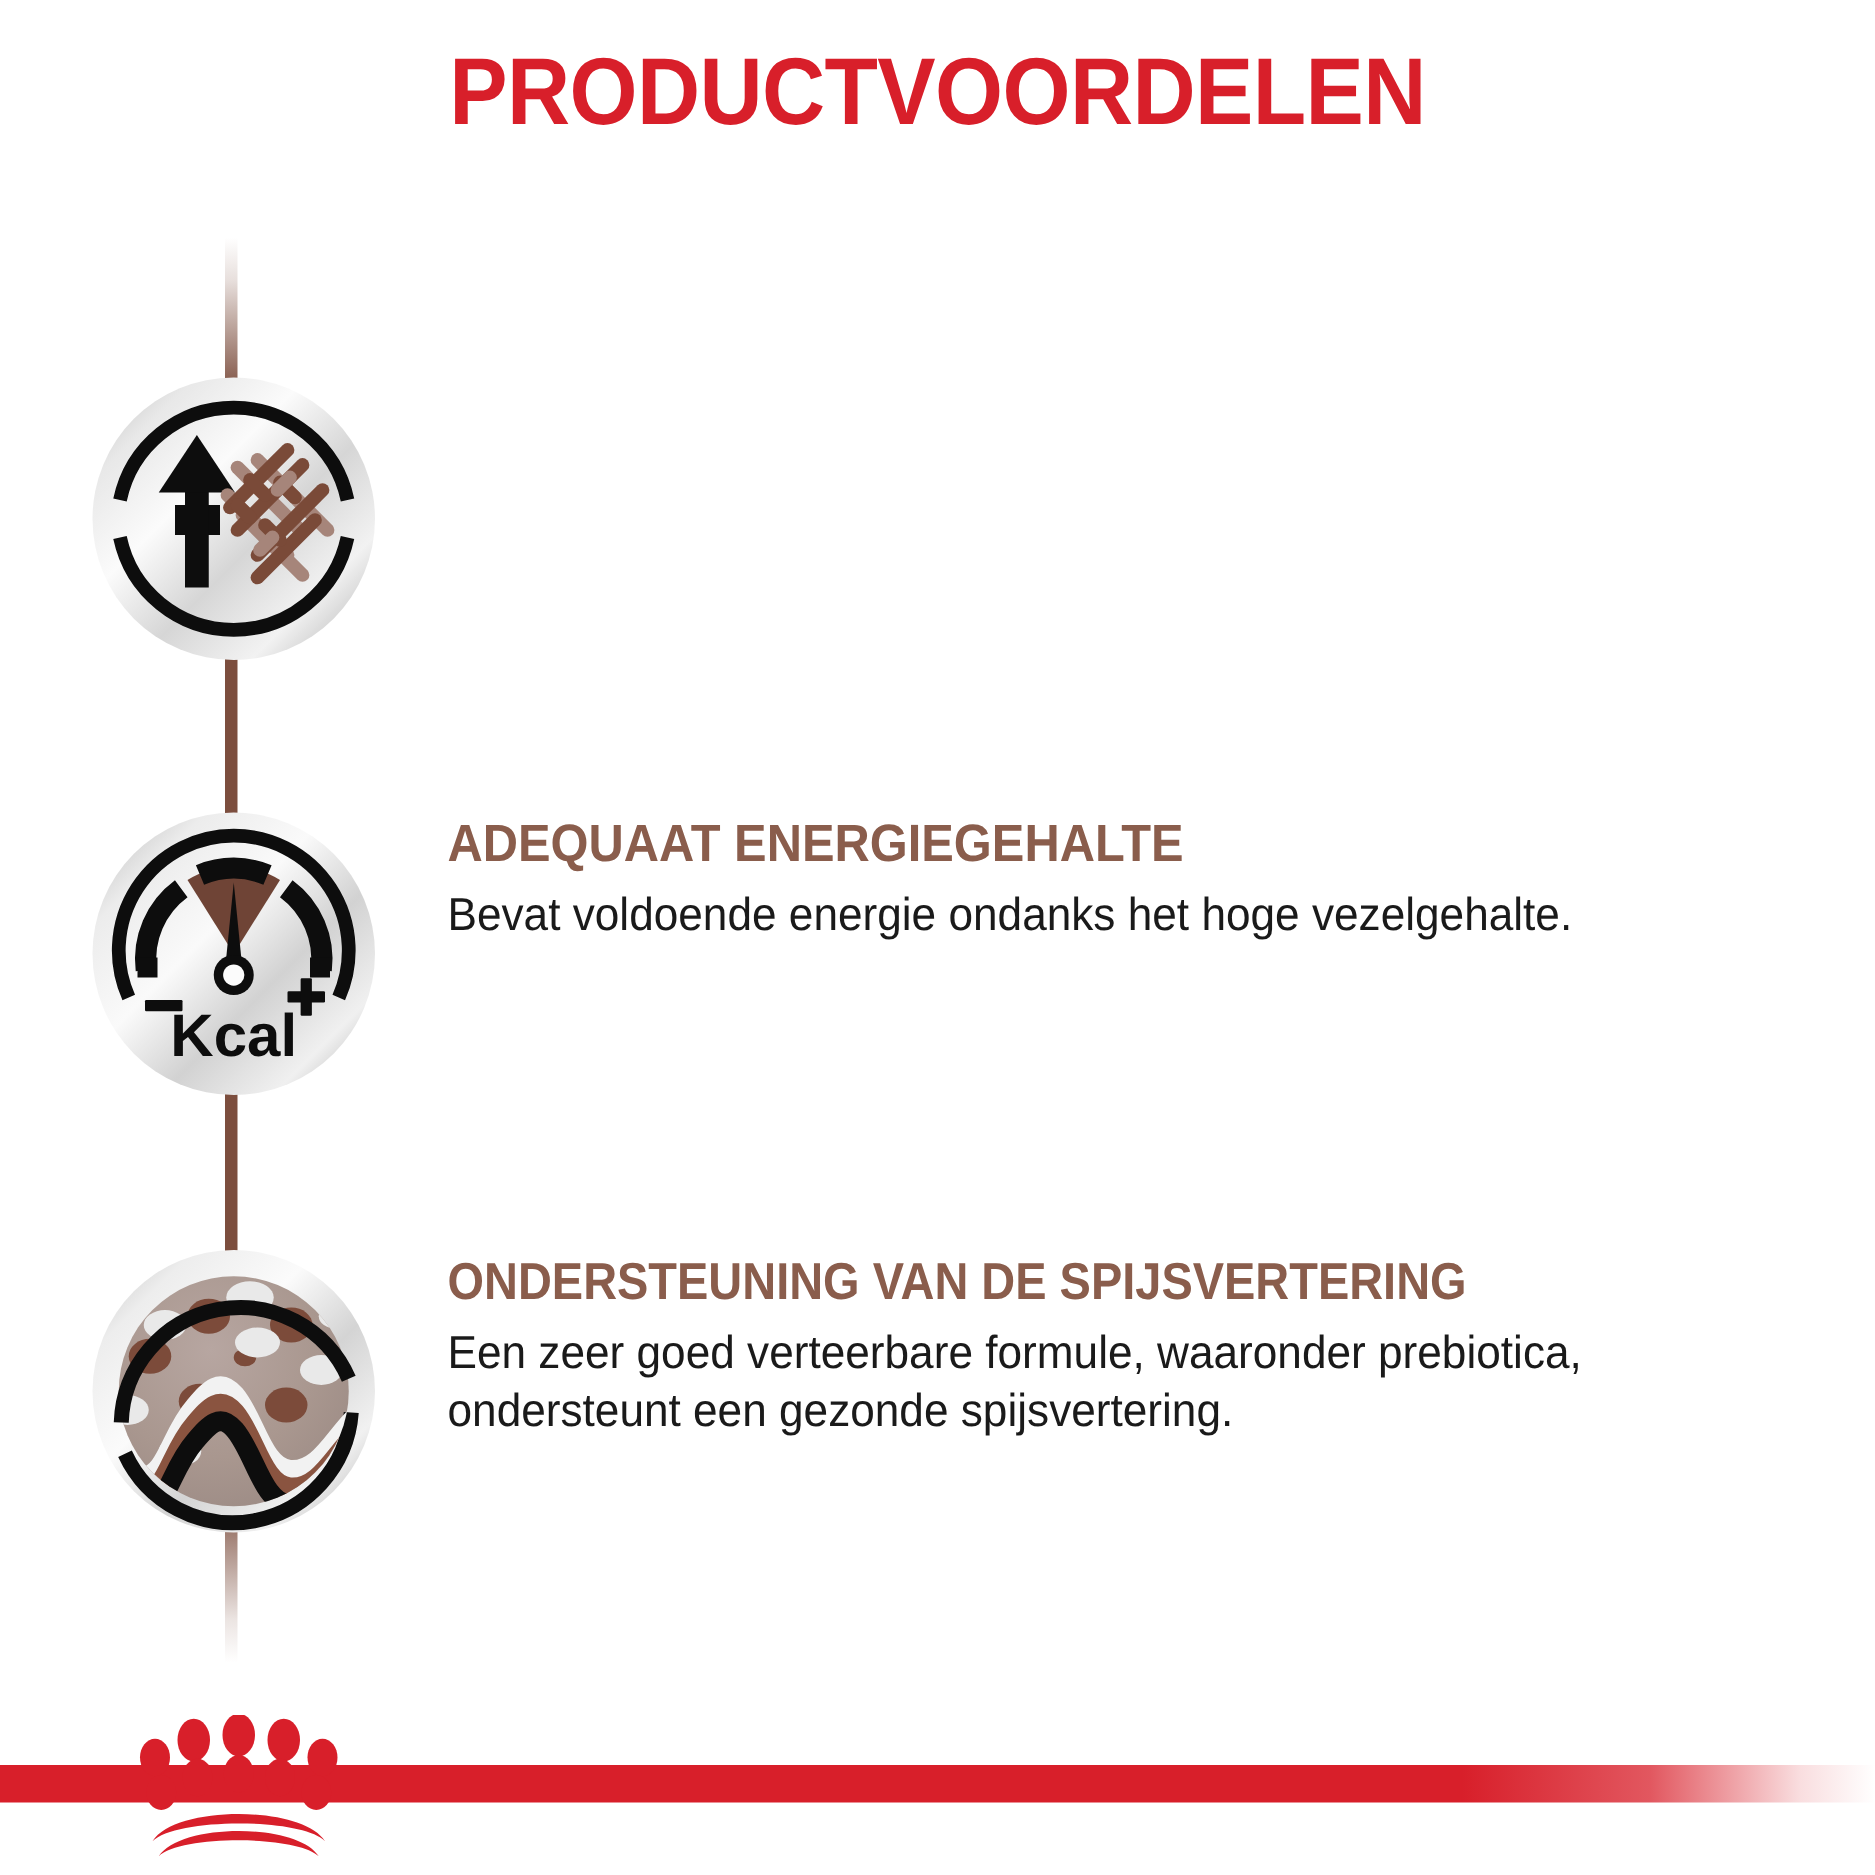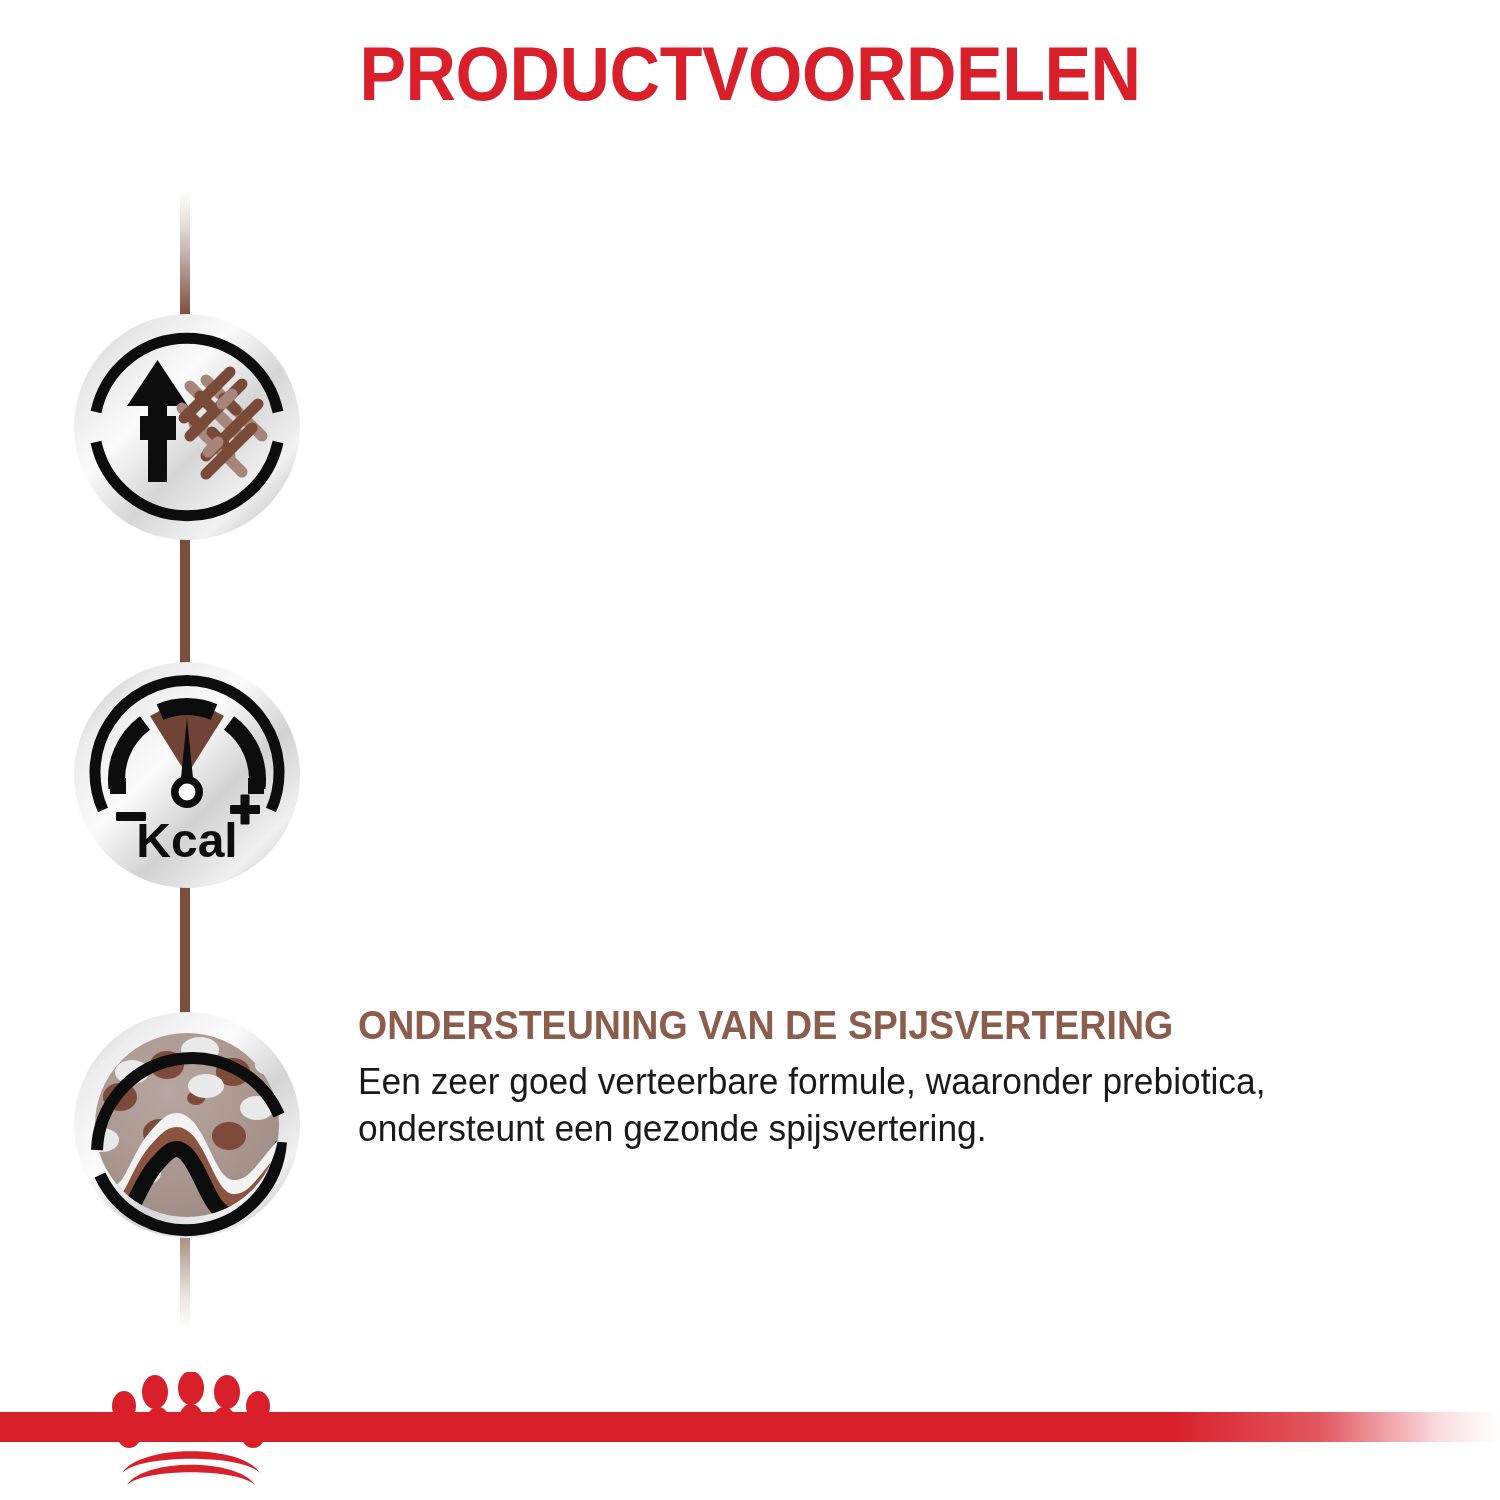--- a/index.html
+++ b/index.html
@@ -69,21 +69,21 @@
     width: 1500px;
     height: 240px;
   }
   .benefit.b0 { top: 300px; }
   .benefit.b1 { top: 648px; }
   .benefit.b2 { top: 998px; }
 
   .badge {
     position: absolute;
     left: 72px;
-    top: 12px;
+    top: 0;
     width: 230px;
     height: 230px;
   }
   .badge svg { display: block; width: 230px; height: 230px; }
 
   .benefit-text {
     position: absolute;
     left: 358px;
     top: 6px;
     width: 1090px;
@@ -259,20 +259,24 @@
           <rect x="44" y="152" width="30" height="9" rx="1" fill="#0d0d0d"></rect>
           <g fill="#0d0d0d">
             <rect x="158" y="145" width="30" height="9" rx="1"></rect>
             <rect x="168.5" y="134.5" width="9" height="30" rx="1"></rect>
           </g>
 
           <text x="115" y="197" text-anchor="middle" font-family="Liberation Sans, sans-serif" font-weight="bold" font-size="48" fill="#0d0d0d">Kcal</text>
         </svg>
       </div>
 
+      <div class="benefit-text">
+        <p class="benefit-heading">ADEQUAAT ENERGIEGEHALTE</p>
+        <p class="benefit-body">Bevat voldoende energie ondanks het hoge vezelgehalte.</p>
+      </div>
     </div>
 
     <div class="benefit b2">
 
       <div class="badge">
         <svg viewBox="0 0 230 230" xmlns="http://www.w3.org/2000/svg">
           <defs>
             <linearGradient id="silver3" x1="0" y1="0" x2="1" y2="1">
               <stop offset="0%" stop-color="#bcbcbc"></stop>
               <stop offset="18%" stop-color="#ededed"></stop>

